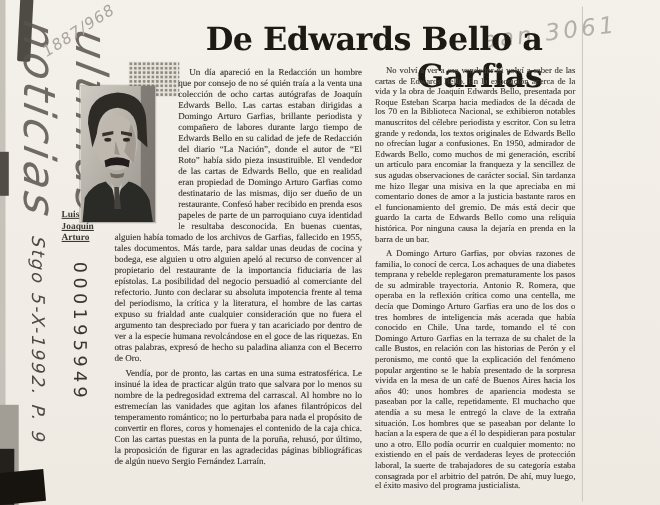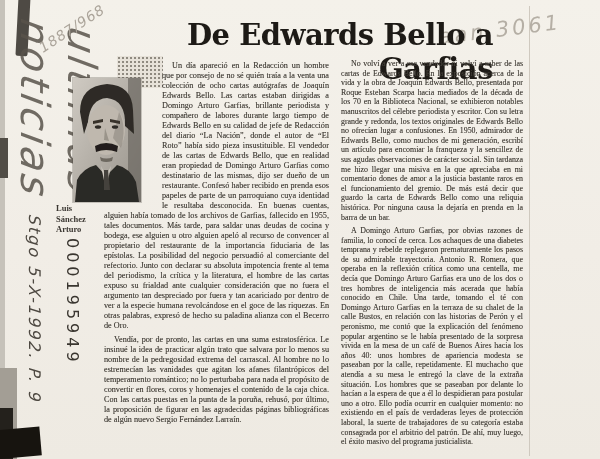--- a/index.html
+++ b/index.html
@@ -27,22 +27,22 @@
   .code-note{left:438px;top:16px;width:150px;font-size:21px;letter-spacing:3px;color:#b5afa5;transform:rotate(-7deg);}
   .pencil-years{left:36px;top:42px;width:100px;font-size:14px;letter-spacing:1px;color:#aba49a;transform:rotate(-33deg);transform-origin:top left;}
   .margin-title{left:105px;top:32px;width:300px;font-size:40px;line-height:47px;letter-spacing:3px;
                 color:#59534b;opacity:.85;transform:rotate(90deg) skewX(-10deg);transform-origin:top left;}
   .margin-date{left:44px;top:216px;width:235px;font-size:16px;letter-spacing:2px;color:#4d4841;
                transform:rotate(90deg) skewX(-6deg);transform-origin:top left;}
   .margin-number{left:82px;top:238px;width:180px;font-size:16px;letter-spacing:4px;color:#39352f;
                  font-style:normal;transform:rotate(90deg);transform-origin:top left;}
   
   .photo{position:absolute;left:73px;top:78px;width:68px;height:124px;box-shadow:0 0 0 1px rgba(60,55,48,.25);}
-  .caption{position:absolute;left:56px;top:203px;width:44px;font-size:8.5px;line-height:10.5px;
-           font-weight:700;color:#3b3732;}
+  .caption{position:absolute;left:56px;top:189px;width:44px;font-size:8.5px;line-height:10.5px;
+           font-weight:700;color:#3b3732;text-decoration:underline;}
   
   .col{position:absolute;top:57px;text-align:justify;color:#423e38;overflow:hidden;
        text-shadow:0 0 .4px rgba(62,57,50,.5);}
   #col1{left:100px;width:233px;height:396px;font-size:8.2px;line-height:10px;}
   #col2{left:337px;width:190px;height:396px;font-size:7.9px;line-height:9.6px;}
   .photo-spacer{float:left;width:62px;height:147px;}
   .col p{margin:4px;}
   .col p.indent{text-indent:10px;}
   #col2 p.gap{margin-top:2px;}
   #col2 p.gap2{margin-top:4px;}
@@ -96,21 +96,21 @@
         <path d="M27 79 Q33 82 40 79 L39 83 Q33 85 28 83 Z" fill="#6e6961"></path>
         <path d="M2 124 L4 102 Q10 90 23 87 L33 98 L44 87 Q57 90 63 104 L66 124 Z" fill="#2c2a26"></path>
         <path d="M28 88 L33 98 L38 88 L33 112 Z" fill="#cdc8bf"></path>
         <path d="M31 92 L35 92 L37 112 L31 112 Z" fill="#45423c"></path>
       </g>
     </svg>
   </div>
 
   <div class="caption">
     <div>Luis</div>
-    <div>Sánchez</div>
+    <div>Joaquín</div>
     <div>Arturo</div>
   </div>
 
   <div class="col" id="col1">
     <div class="photo-spacer"></div>
     <p class="indent">Un día apareció en la Redacción un hombre que por consejo de no sé quién traía a la venta una colección de ocho cartas autógrafas de Joaquín Edwards Bello. Las cartas estaban dirigidas a Domingo Arturo Garfias, brillante periodista y compañero de labores durante largo tiempo de Edwards Bello en su calidad de jefe de Redacción del diario “La Nación”, donde el autor de “El Roto” había sido pieza insustituible. El vendedor de las cartas de Edwards Bello, que en realidad eran propiedad de Domingo Arturo Garfias como destinatario de las mismas, dijo ser dueño de un restaurante. Confesó haber recibido en prenda esos papeles de parte de un parroquiano cuya identidad le resultaba desconocida. En buenas cuentas, alguien había tomado de los archivos de Garfias, fallecido en 1955, tales documentos. Más tarde, para saldar unas deudas de cocina y bodega, ese alguien u otro alguien apeló al recurso de convencer al propietario del restaurante de la importancia fiduciaria de las epístolas. La posibilidad del negocio persuadió al comerciante del refectorio. Junto con declarar su absoluta impotencia frente al tema del periodismo, la crítica y la literatura, el hombre de las cartas expuso su frialdad ante cualquier consideración que no fuera el argumento tan despreciado por fuera y tan acariciado por dentro de ver a la especie humana revolcándose en el goce de las riquezas. En otras palabras, expresó de hecho su paladina alianza con el Becerro de Oro.</p>
     <p class="indent">Vendía, por de pronto, las cartas en una suma estratosférica. Le insinué la idea de practicar algún trato que salvara por lo menos su nombre de la pedregosidad extrema del carrascal. Al hombre no lo estremecían las vanidades que agitan los afanes filantrópicos del temperamento romántico; no lo perturbaba para nada el propósito de convertir en flores, coros y homenajes el contenido de la caja chica. Con las cartas puestas en la punta de la poruña, rehusó, por último, la proposición de figurar en las agradecidas páginas bibliográficas de algún nuevo Sergio Fernández Larraín.</p>
   </div>
 
   <div class="col" id="col2">

